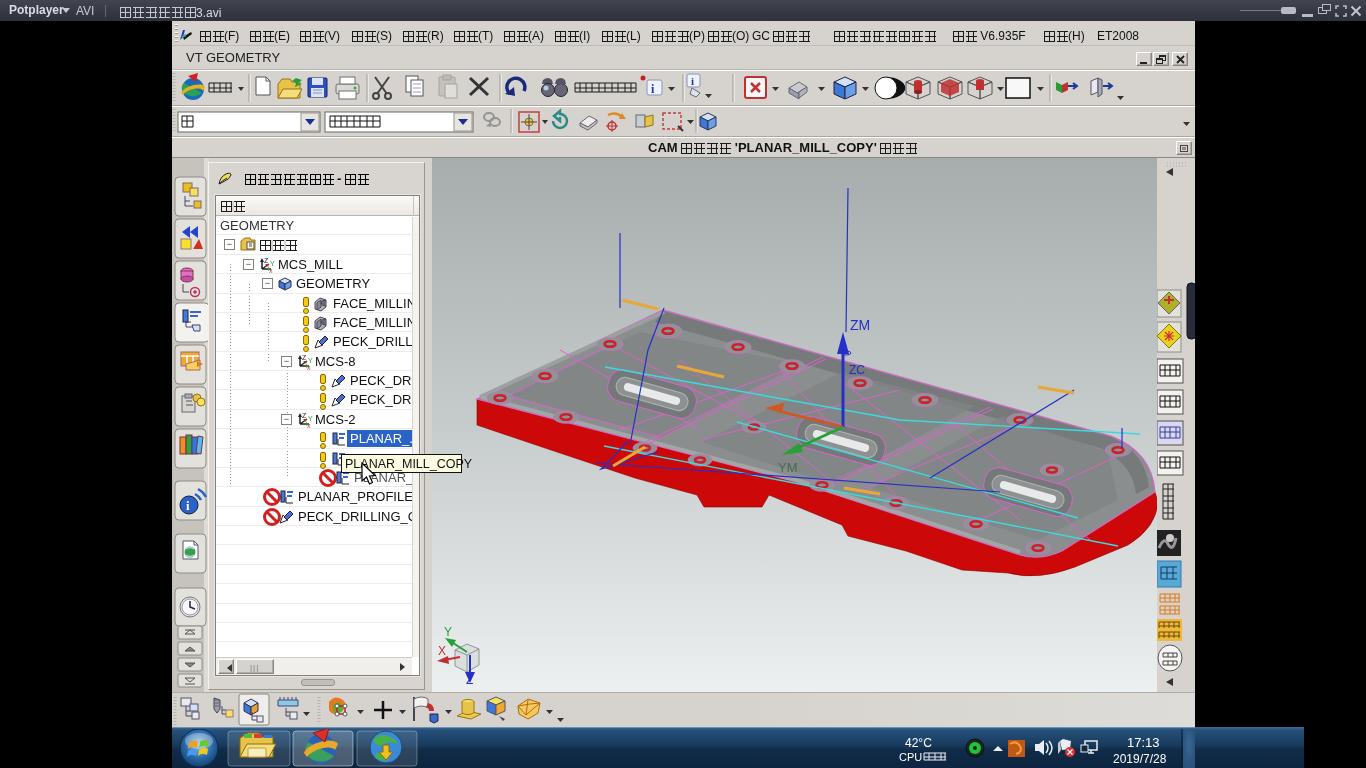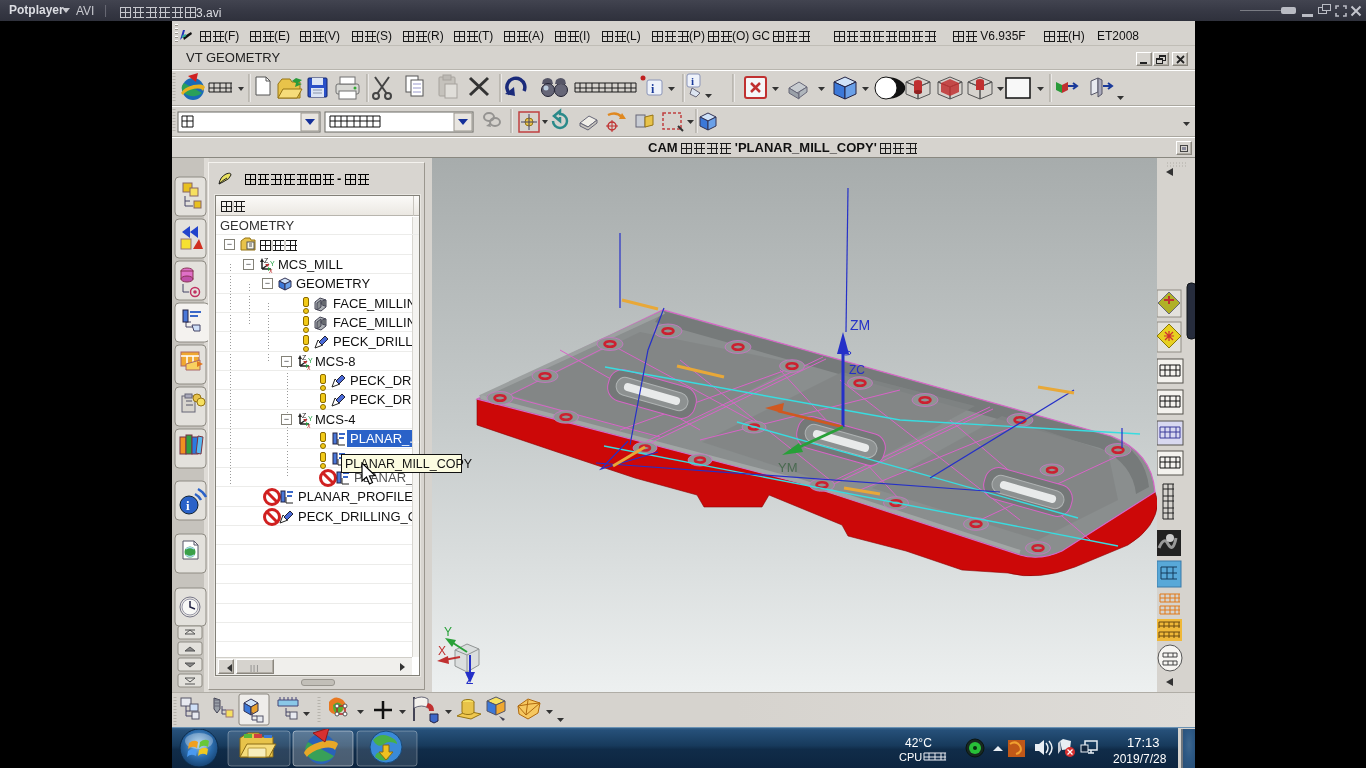--- a/index.html
+++ b/index.html
@@ -20,21 +20,21 @@
 
 #panel{left:36px;top:141px;width:217px;height:528px;background:#d8d5d0;border:1px solid #9a968e;border-top-color:#f4f2ee;border-left-color:#f4f2ee}
 #tree{position:absolute;left:6px;top:32px;width:205px;height:481px;background:#fff;border:1px solid #828078;box-shadow:0 0 0 1px #e8e6e1;overflow:hidden}
 .row{position:relative;height:19.38px;border-bottom:1px solid #ececea;font-size:13px;color:#111;white-space:nowrap}
 .rt{position:absolute;top:2px}
 .xm{width:11px;height:17px}
 .xm:before{content:"";position:absolute;left:3px;top:1px;width:4px;height:8px;background:#f2ca18;border:1px solid #8a6a00;border-radius:2px}
 .xm:after{content:"";position:absolute;left:3px;top:12px;width:4px;height:4px;background:#f2ca18;border:1px solid #8a6a00;border-radius:50%}
 .eb{position:absolute;top:4px;width:11px;height:11px;background:#fff;border:1px solid #848278;font-size:9px;line-height:9px;text-align:center;color:#333}
 
-#task{left:0;top:706px;width:1006px;height:41px;background:linear-gradient(#3d6a93,#265079 8%,#173a5c 45%,#102c49 55%,#0d2540)}
+#task{left:0;top:706px;width:1132px;height:41px;background:linear-gradient(#3d6a93,#265079 8%,#173a5c 45%,#102c49 55%,#0d2540)}
 </style></head><body>
 
 <div class="abs" id="pp">
   <b class="abs" style="left:9px;top:3px">Potplayer</b>
   <span class="abs" style="left:62px;top:8px;width:0;height:0;border:4px solid rgba(0,0,0,0);border-top:5px solid #c8c9cf"></span>
   <span class="abs" style="left:76px;top:4px;color:#c8c9cf">AVI</span>
   <span class="abs" style="left:104px;top:3px;color:#6a6c76">|</span>
   <span class="abs" style="left:120px;top:5px"><i class="cn" style="--bg:#383a46;--s:#c6c7cd;width:76px"></i><span style="font-size:12px;vertical-align:middle">3.avi</span></span>
   <div class="abs" style="left:1240px;top:10px;width:46px;height:1px;background:#7a7c84"></div>
   <div class="abs" style="left:1281px;top:7px;width:15px;height:7px;background:#b9bbc3;border-radius:2px"></div>
@@ -675,21 +675,21 @@
           <span class="eb" style="left:65px">−</span>
           <svg class="abs" style="left:80px;top:2px" width="17" height="16">
             <path d="M4 12 L4 3 M4 12 L13 12 M4 12 L11 7" stroke="#222" stroke-width="1.5" fill="none"></path>
             <path d="M4 1 l-2 4 4 0z" fill="#222"></path>
             <path d="M13 12 l-3 -2 0 4z" fill="#20a040"></path>
             <path d="M11 7 l-4 0 3 3z" fill="#c03030"></path>
             <text x="6" y="6" font-size="7" fill="#222">Z</text>
             <text x="12" y="9" font-size="7" fill="#20a040">Y</text>
             <text x="11" y="16" font-size="7" fill="#c03030">x</text>
           </svg>
-          <span class="rt" style="left:99px">MCS-4</span>
+          <span class="rt" style="left:99px">MCS-2</span>
         </div>
   <div class="row">
           <span class="xm abs" style="left:101px;top:2px"></span>
           <svg class="abs" style="left:114px;top:2px" width="17" height="16">
             <rect x="3" y="2" width="4" height="11" fill="#4a78d8" stroke="#224"></rect>
             <path d="M9 3 h6 m-6 4 h5" stroke="#3a68c8" stroke-width="2"></path>
             <path d="M8 8 v6 h7" fill="none" stroke="#222"></path>
           </svg>
           <span class="abs" style="left:131px;top:1px;width:77px;height:17px;background:#2a62c8"></span>
           <span class="rt" style="left:134px;color:#fff;z-index:2">PLANAR_...</span>

